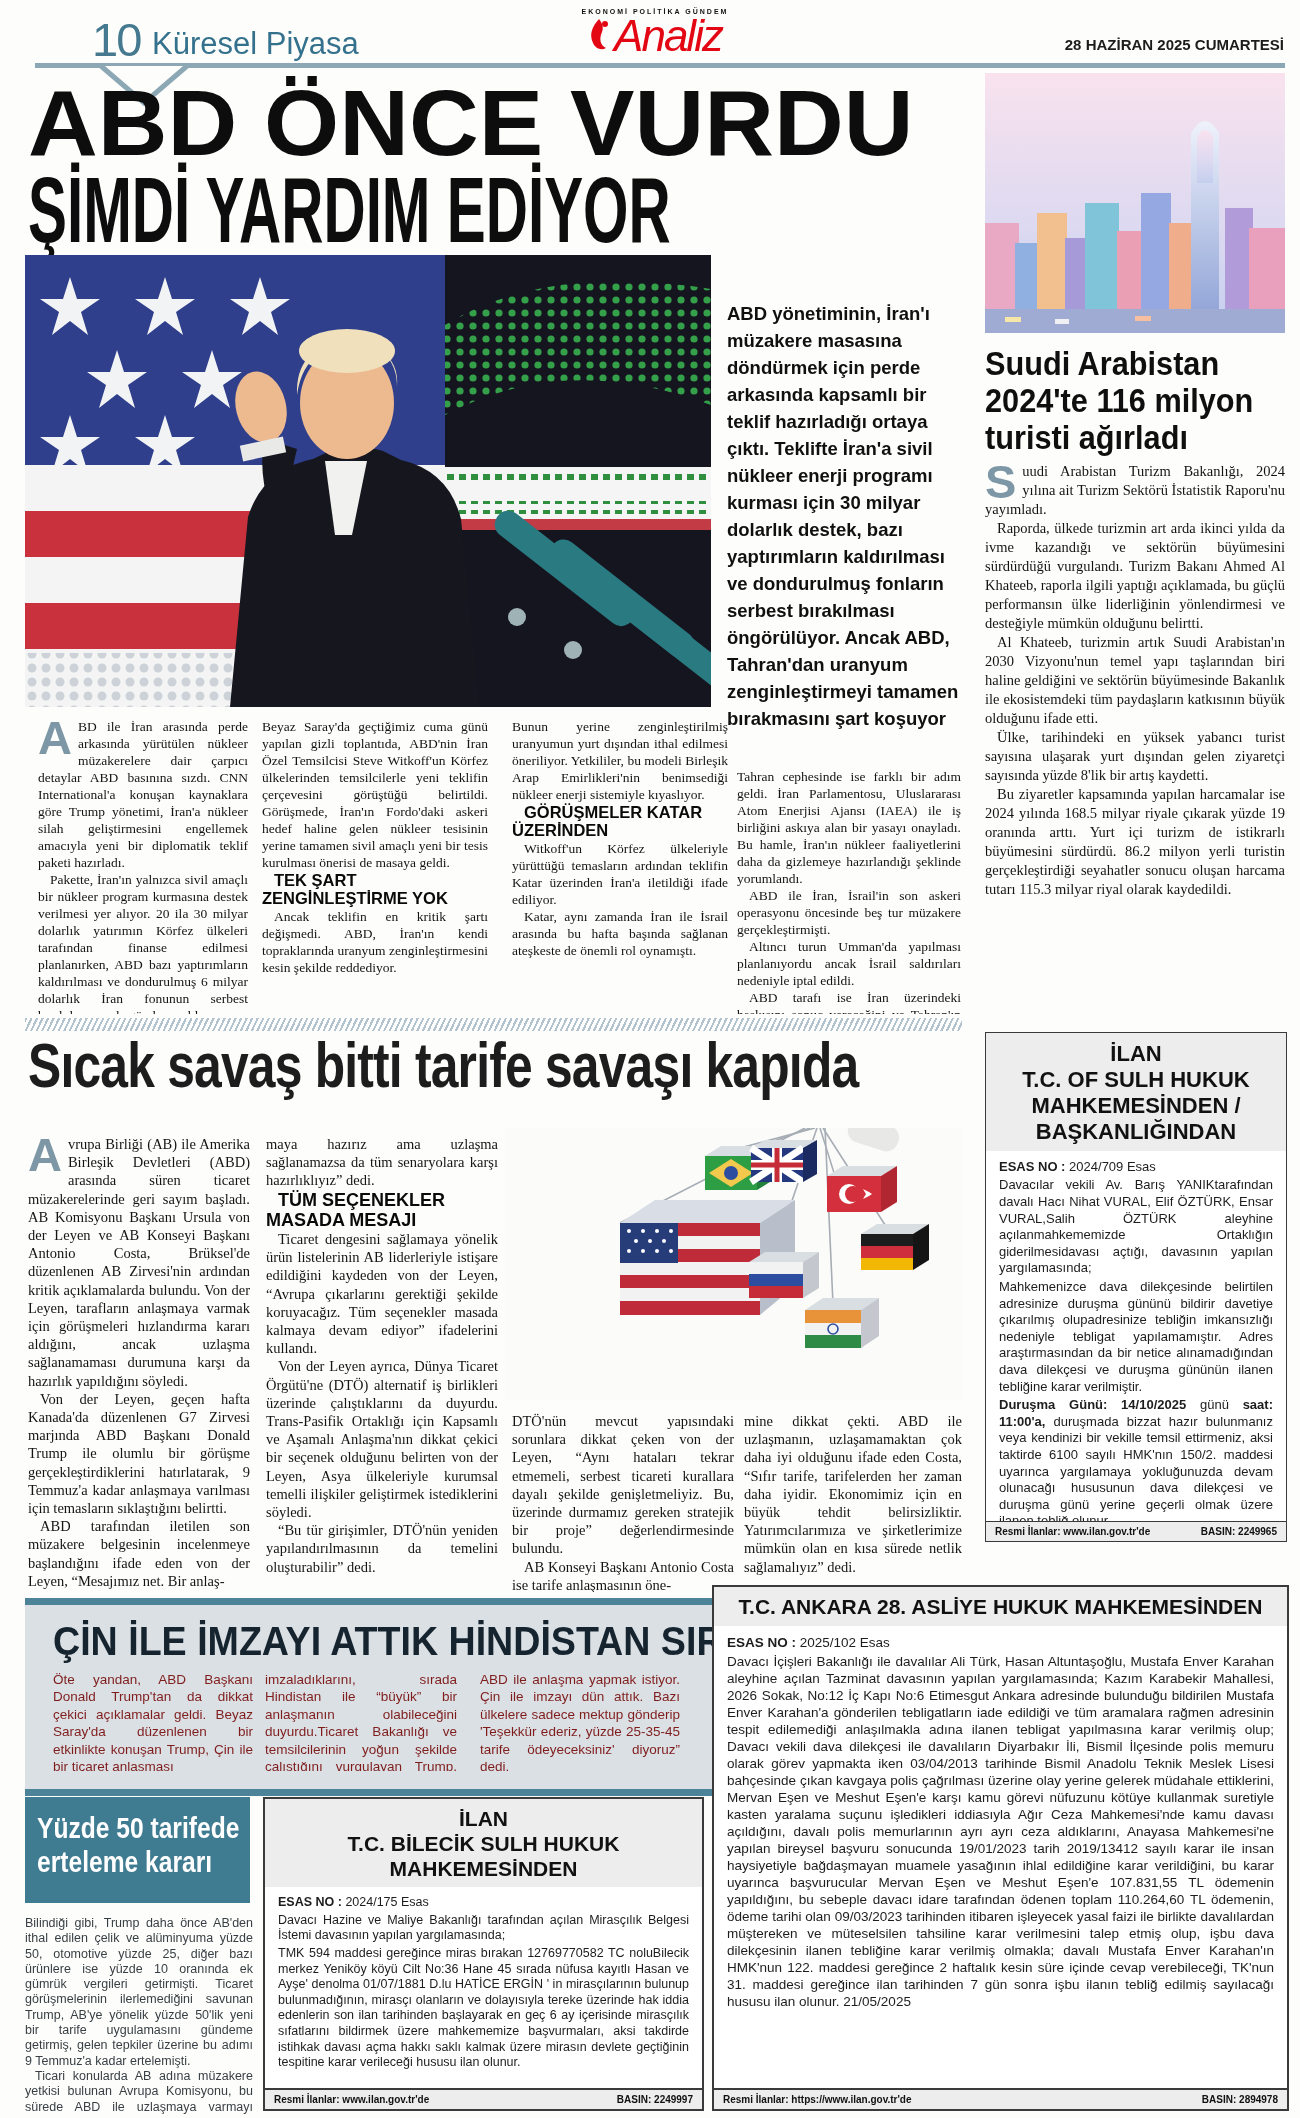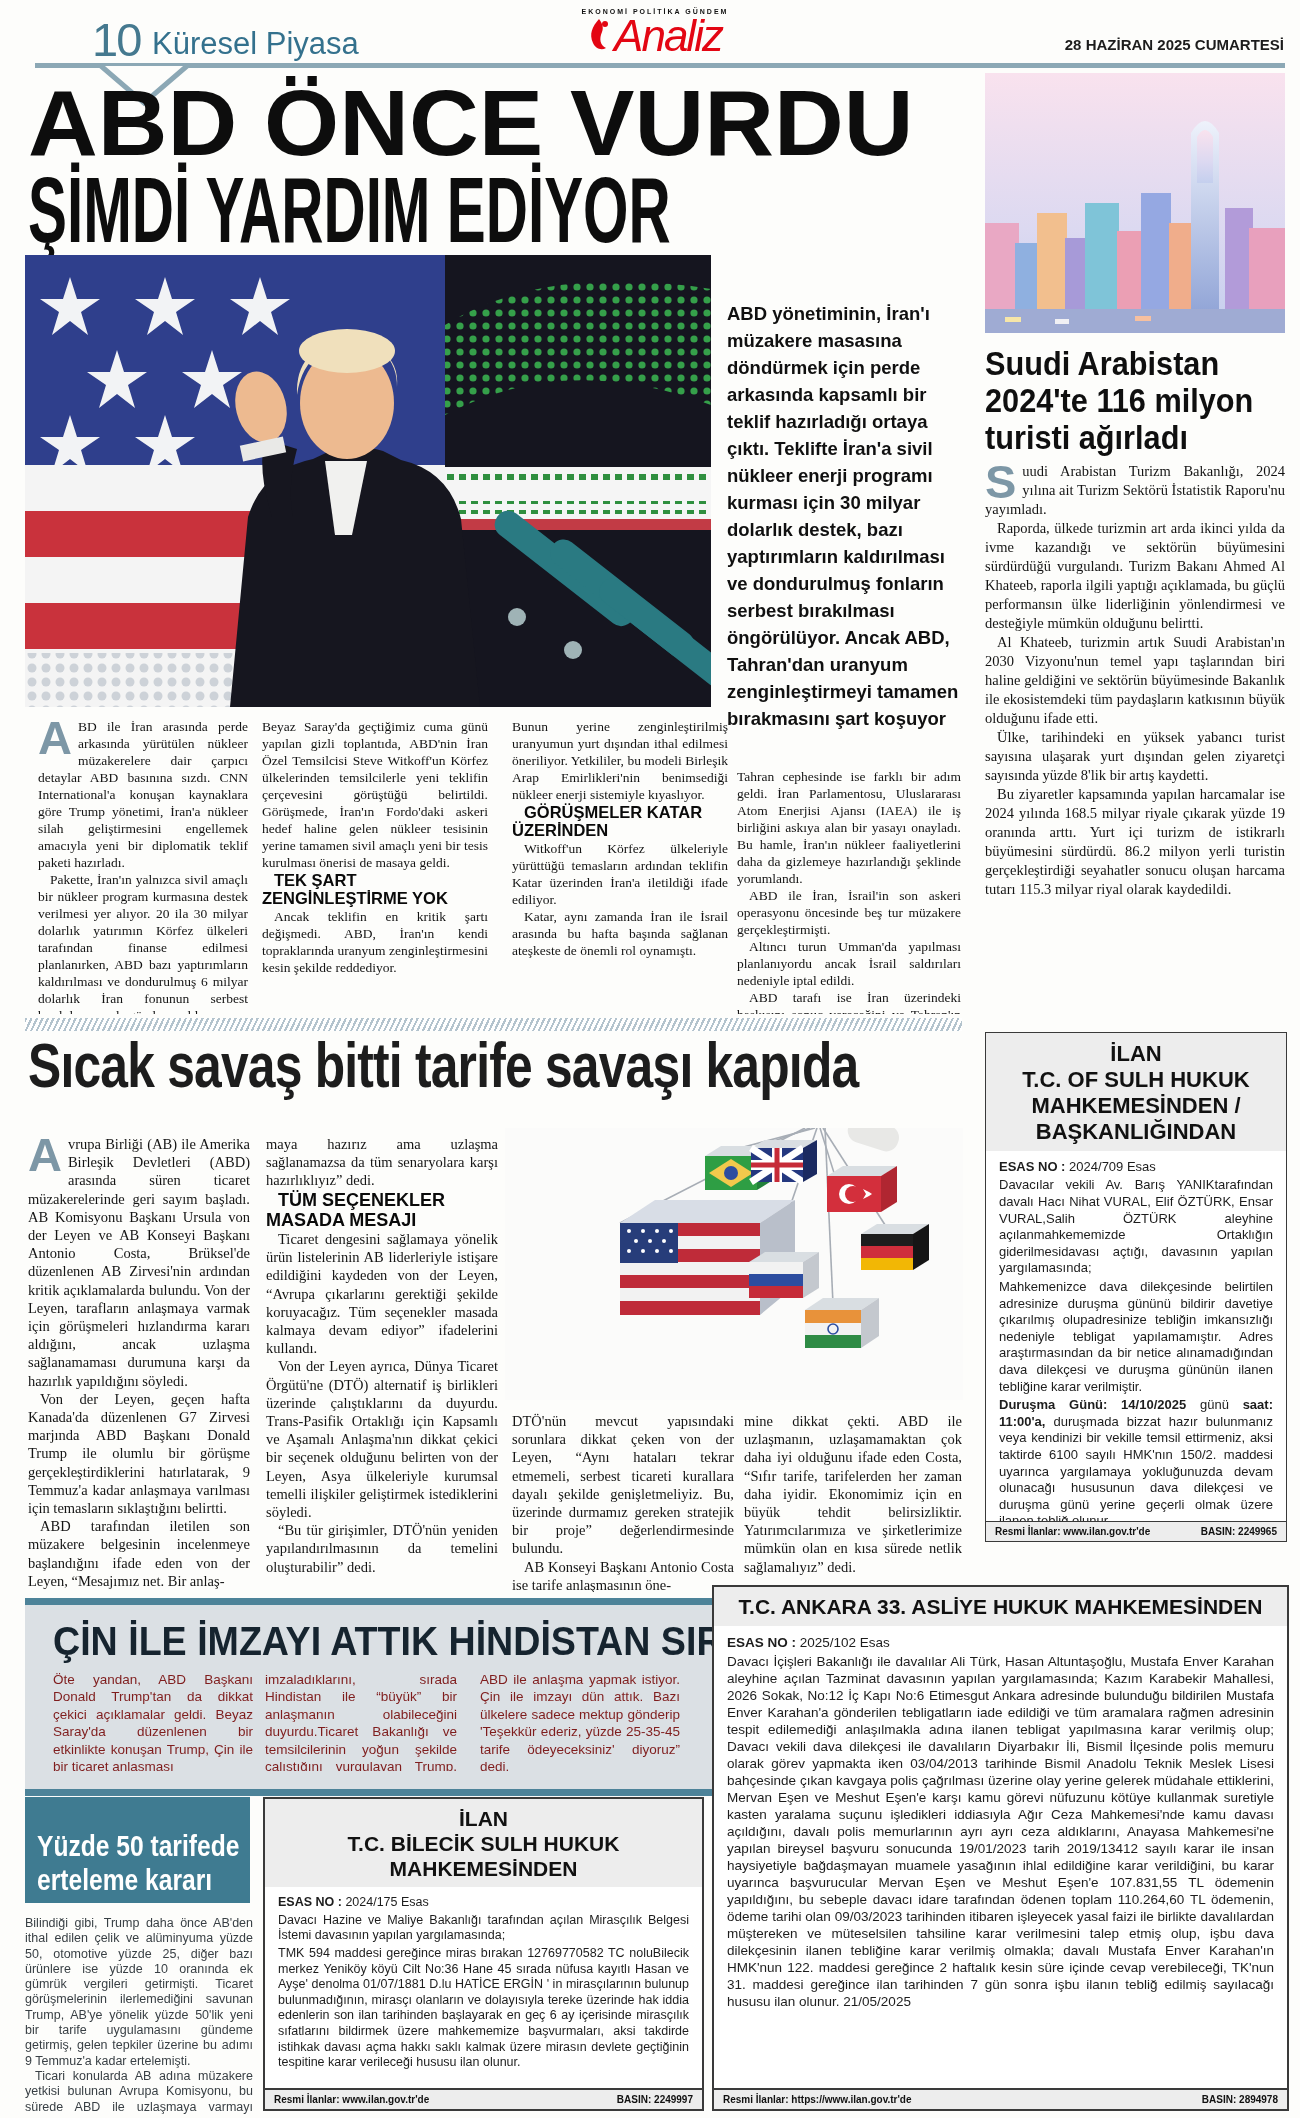--- a/index.html
+++ b/index.html
@@ -347,21 +347,21 @@
 
   <div class="abs china-box" style="left:25px;top:1598px;width:937px;height:184px;">
     <div style="padding:14px 0 0 28px;">
       <span class="china-hl">ÇİN İLE İMZAYI ATTIK HİNDİSTAN SIRADA</span>
     </div>
     <div class="abs china-col" style="left:28px;top:66px;width:200px;height:100px;">Öte yandan, ABD Başkanı Donald Trump'tan da dikkat çekici açıklamalar geldi. Beyaz Saray'da düzenlenen bir etkinlikte konuşan Trump, Çin ile bir ticaret anlaşması</div>
     <div class="abs china-col" style="left:240px;top:66px;width:192px;height:100px;">imzaladıklarını, sırada Hindistan ile “büyük” bir anlaşmanın olabileceğini duyurdu.Ticaret Bakanlığı ve temsilcilerinin yoğun şekilde çalıştığını vurgulayan Trump, “Herkes</div>
     <div class="abs china-col" style="left:455px;top:66px;width:200px;height:100px;">ABD ile anlaşma yapmak istiyor. Çin ile imzayı dün attık. Bazı ülkelere sadece mektup gönderip 'Teşekkür ederiz, yüzde 25-35-45 tarife ödeyeceksiniz' diyoruz” dedi.</div>
   </div>
 
-  <div class="abs delay-box" style="left:25px;top:1797px;width:225px;height:106px;padding:32px 0 0 12px;box-sizing:border-box;">
+  <div class="abs delay-box" style="left:25px;top:1797px;width:225px;height:106px;padding:14px 0 0 12px;box-sizing:border-box;">
     <span>Yüzde 50 tarifede</span>
     <span>erteleme kararı</span>
   </div>
   <div class="abs delay-body" style="left:25px;top:1916px;width:228px;height:200px;">
     <p>Bilindiği gibi, Trump daha önce AB'den ithal edilen çelik ve alüminyuma yüzde 50, otomotive yüzde 25, diğer bazı ürünlere ise yüzde 10 oranında ek gümrük vergileri getirmişti. Ticaret görüşmelerinin ilerlemediğini savunan Trump, AB'ye yönelik yüzde 50'lik yeni bir tarife uygulamasını gündeme getirmiş, gelen tepkiler üzerine bu adımı 9 Temmuz'a kadar ertelemişti.</p>
     <p>Ticari konularda AB adına müzakere yetkisi bulunan Avrupa Komisyonu, bu sürede ABD ile uzlaşmaya varmayı hedefliyor.</p>
   </div>
 
   <div class="abs notice" style="left:263px;top:1797px;width:437px;height:310px;">
     <div class="notice-head">
@@ -394,21 +394,21 @@
       <p><b>Duruşma Günü: 14/10/2025</b> <span>günü</span> <b>saat: 11:00'a,</b> <span>duruşmada bizzat hazır bulunmanız veya kendinizi bir vekille temsil ettirmeniz, aksi taktirde 6100 sayılı HMK'nın 150/2. maddesi uyarınca yargılamaya yokluğunuzda devam olunacağı hususunun dava dilekçesi ve duruşma günü yerine geçerli olmak üzere ilanen tebliğ olunur</span></p>
     </div>
     <div class="notice-foot" style="border-top-width:1.5px;">
       <span>Resmi İlanlar: www.ilan.gov.tr'de</span>
       <span>BASIN: 2249965</span>
     </div>
   </div>
 
   <div class="abs notice" style="left:712px;top:1585px;width:573px;height:522px;">
     <div class="notice-head">
-      <div style="font-size:21px;">T.C. ANKARA 33. ASLİYE HUKUK MAHKEMESİNDEN</div>
+      <div style="font-size:21px;">T.C. ANKARA 28. ASLİYE HUKUK MAHKEMESİNDEN</div>
     </div>
     <div class="notice-body" style="font-size:13.5px;line-height:17px;">
       <p><span class="esas">ESAS NO :</span> <span>2025/102 Esas</span></p>
       <p>Davacı İçişleri Bakanlığı ile davalılar Ali Türk, Hasan Altuntaşoğlu, Mustafa Enver Karahan aleyhine açılan Tazminat davasının yapılan yargılamasında; Kazım Karabekir Mahallesi, 2026 Sokak, No:12 İç Kapı No:6 Etimesgut Ankara adresinde bulunduğu bildirilen Mustafa Enver Karahan'a gönderilen tebligatların iade edildiği ve tüm aramalara rağmen adresinin tespit edilemediği anlaşılmakla adına ilanen tebligat yapılmasına karar verilmiş olup; Davacı vekili dava dilekçesi ile davalıların Diyarbakır İli, Bismil İlçesinde polis memuru olarak görev yapmakta iken 03/04/2013 tarihinde Bismil Anadolu Teknik Meslek Lisesi bahçesinde çıkan kavgaya polis çağrılması üzerine olay yerine gelerek müdahale ettiklerini, Mervan Eşen ve Meshut Eşen'e karşı kamu görevi nüfuzunu kötüye kullanmak suretiyle kasten yaralama suçunu işledikleri iddiasıyla Ağır Ceza Mahkemesi'nde kamu davası açıldığını, davalı polis memurlarının ayrı ayrı ceza aldıklarını, Anayasa Mahkemesi'ne yapılan bireysel başvuru sonucunda 19/01/2023 tarih 2019/13412 sayılı karar ile insan haysiyetiyle bağdaşmayan muamele yasağının ihlal edildiğine karar verildiğini, bu karar uyarınca başvurucular Mervan Eşen ve Meshut Eşen'e 107.831,55 TL ödemenin yapıldığını, bu sebeple davacı idare tarafından ödenen toplam 110.264,60 TL ödemenin, ödeme tarihi olan 09/03/2023 tarihinden itibaren işleyecek yasal faizi ile birlikte davalılardan müştereken ve müteselsilen tahsiline karar verilmesini talep etmiş olup, işbu dava dilekçesinin ilanen tebliğine karar verilmiş olmakla; davalı Mustafa Enver Karahan'ın HMK'nun 122. maddesi gereğince 2 haftalık kesin süre içinde cevap verebileceği, TK'nun 31. maddesi gereğince ilan tarihinden 7 gün sonra işbu ilanın tebliğ edilmiş sayılacağı hususu ilan olunur. 21/05/2025</p>
     </div>
     <div class="notice-foot">
       <span>Resmi İlanlar: https://www.ilan.gov.tr'de</span>
       <span>BASIN: 2894978</span>
     </div>
   </div>

